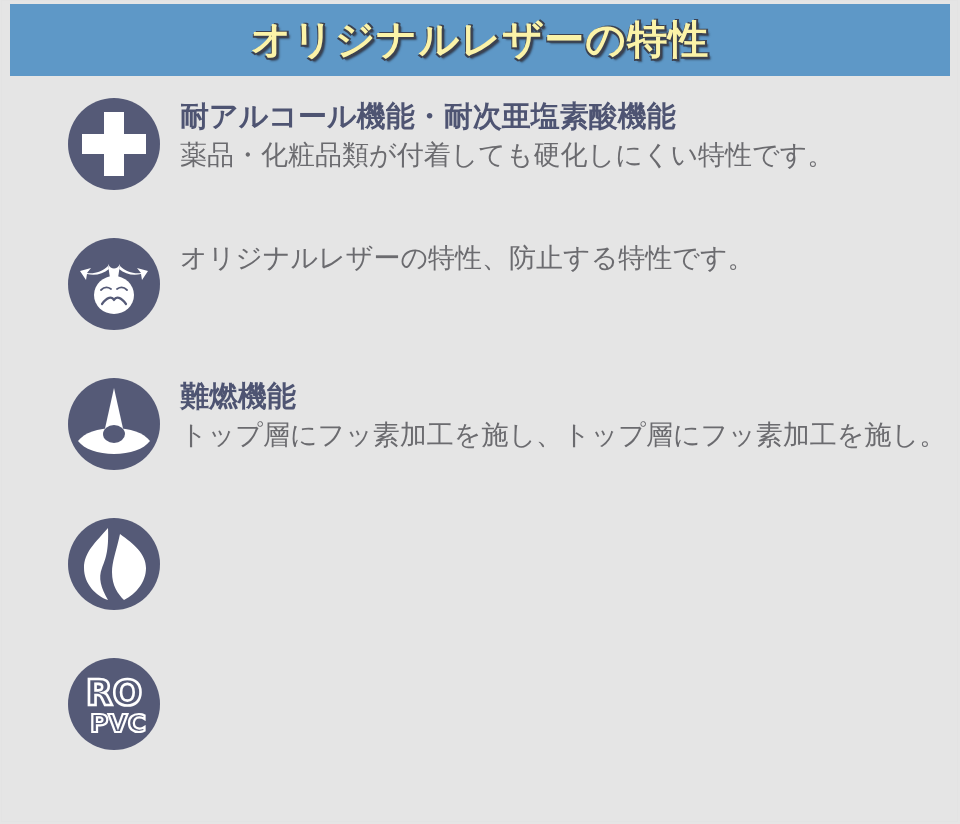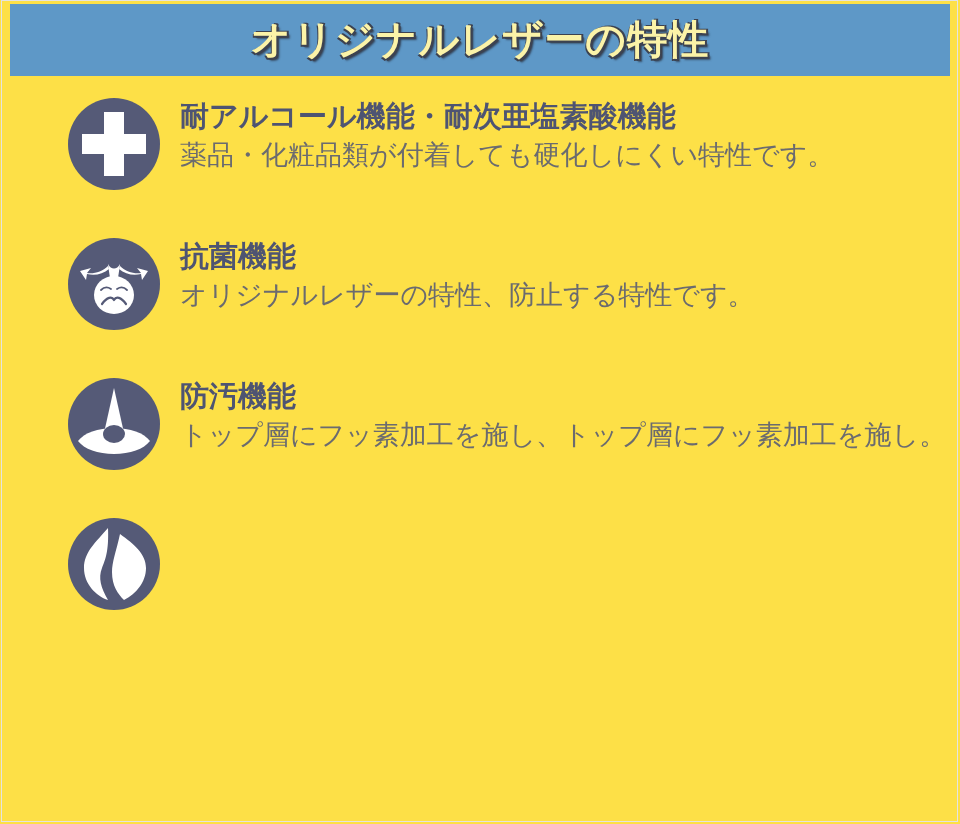--- a/index.html
+++ b/index.html
@@ -8,21 +8,21 @@
     padding: 0;
     background: #ffffff;
   }
   body {
     font-family: "DejaVu Sans", "Liberation Sans", sans-serif;
   }
   .page {
     position: relative;
     width: 960px;
     height: 824px;
-    background: #fde047;
+    background: #e5e5e5;
     box-sizing: border-box;
     overflow: hidden;
   }
   
   .page-frame {
     position: absolute;
     left: 1px;
     top: 0px;
     width: 957px;
     height: 822px;
@@ -161,52 +161,58 @@
 
           <ellipse cx="46" cy="57" rx="20" ry="19" fill="#ffffff"></ellipse>
 
           <path d="M33 52 C36 49 40 49 43 51" stroke="#555A77" stroke-width="1.8" fill="none" stroke-linecap="round"></path>
           <path d="M49 51 C52 49 56 49 59 52" stroke="#555A77" stroke-width="1.8" fill="none" stroke-linecap="round"></path>
 
           <path d="M34 66 C39 59 44 58 46 62 C48 58 53 59 58 66" stroke="#555A77" stroke-width="2.2" fill="none" stroke-linecap="round" stroke-linejoin="round"></path>
         </svg>
       </div>
       <div class="feature-text">
-        <div class="feature-title">抗菌機能</div>
         <div class="feature-desc">オリジナルレザーの特性、防止する特性です。</div>
       </div>
     </div>
 
     <div class="feature-row">
       <div class="icon-wrap">
         <svg class="icon-circle" viewBox="0 0 92 92" xmlns="http://www.w3.org/2000/svg">
           <circle cx="46" cy="46" r="46" fill="#555A77"></circle>
 
           <path d="M46 10 L56 55 L36 55 Z" fill="#ffffff"></path>
 
           <path d="M10 63 C16 55 30 50 46 50 C62 50 76 55 82 63 C76 71 62 76 46 76 C30 76 16 71 10 63 Z" fill="#ffffff"></path>
 
           <ellipse cx="46" cy="56" rx="11" ry="9" fill="#555A77"></ellipse>
         </svg>
       </div>
       <div class="feature-text">
-        <div class="feature-title">防汚機能</div>
+        <div class="feature-title">難燃機能</div>
         <div class="feature-desc">トップ層にフッ素加工を施し、トップ層にフッ素加工を施し。</div>
       </div>
     </div>
 
     <div class="feature-row">
       <div class="icon-wrap">
         <svg class="icon-circle" viewBox="0 0 92 92" xmlns="http://www.w3.org/2000/svg">
           <circle cx="46" cy="46" r="46" fill="#555A77"></circle>
 
           <path d="M40 10 C28 24 16 34 16 50 C16 66 28 78 40 82 C33 70 30 60 34 50 C37 42 41 34 40 10 Z" fill="#ffffff"></path>
 
           <path d="M52 16 C48 34 44 44 44 54 C44 68 50 76 56 82 C68 76 78 64 78 50 C78 36 66 26 52 16 Z" fill="#ffffff"></path>
         </svg>
       </div>
     </div>
 
     <div class="feature-row">
+      <div class="icon-wrap">
+        <svg class="icon-circle" viewBox="0 0 92 92" xmlns="http://www.w3.org/2000/svg">
+          <circle cx="46" cy="46" r="46" fill="#555A77"></circle>
+          <text class="ro-text" x="46" y="47" font-size="35" text-anchor="middle">RO</text>
+          <text class="pvc-text" x="50" y="74" font-size="25" text-anchor="middle">PVC</text>
+        </svg>
+      </div>
     </div>
 
   </div>
 </div>
 
 </body></html>

